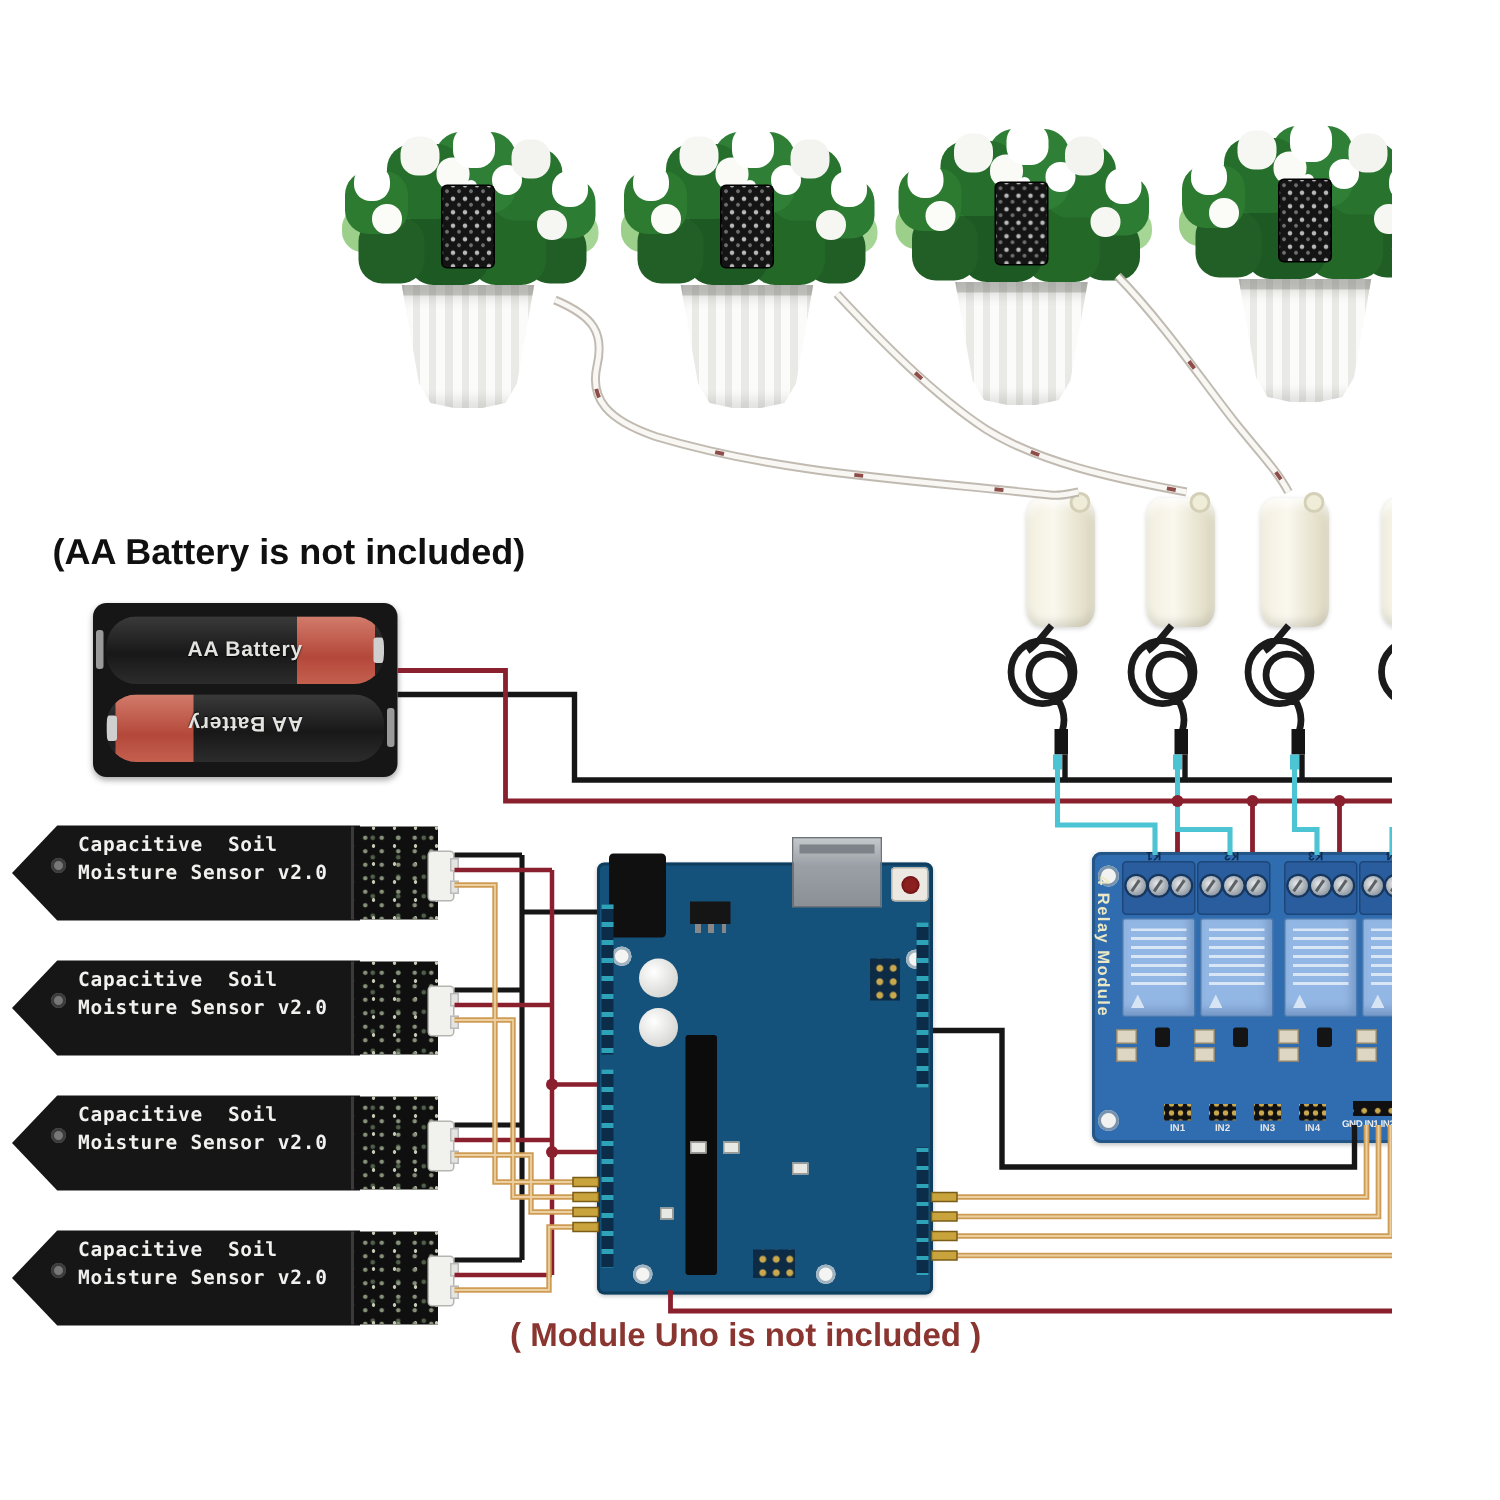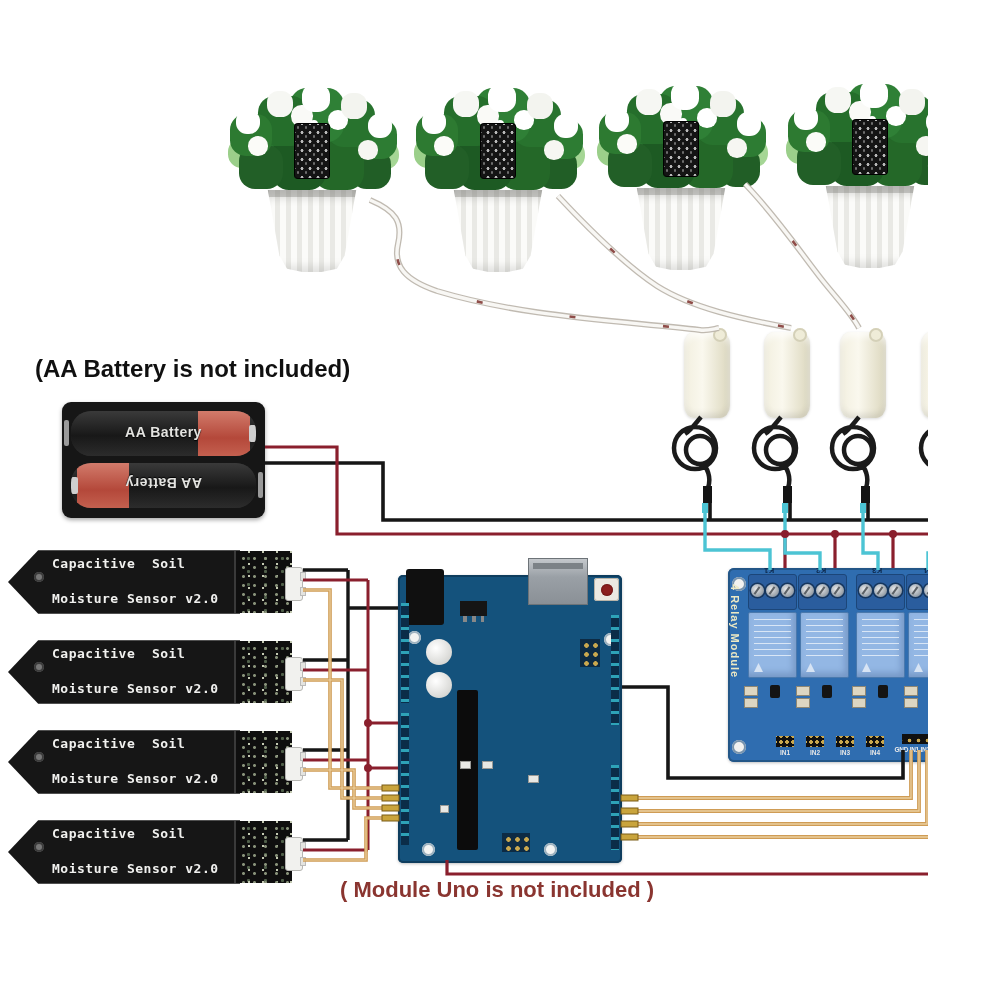--- a/index.html
+++ b/index.html
@@ -50,21 +50,21 @@
   .pump .nub{position:absolute;right:3px;top:-4px;width:14px;height:14px;border-radius:50%;
     background:#efecd8;box-shadow:inset 0 0 0 2px #d4d0b8;}
   
   .sensor{position:absolute;left:8px;width:298px;height:75px;}
   .blade{position:absolute;left:0;top:4px;width:232px;height:66px;background:#161616;
     clip-path:polygon(0 50%,13% 2%,100% 2%,100% 98%,13% 98%);}
   .screw{position:absolute;left:26px;top:27px;width:10px;height:10px;border-radius:50%;
     background:#777;box-shadow:inset 0 0 0 2px #3c3c3c;}
   .sline{position:absolute;left:44px;color:#f1f1ef;font:bold 13px "DejaVu Sans Mono",monospace;
     letter-spacing:.5px;white-space:pre;}
-  .sline.l1{top:11px;} .sline.l2{top:46px;text-align:right;}
+  .sline.l1{top:11px;} .sline.l2{top:30px;text-align:right;}
   .pcb{position:absolute;left:226px;top:6px;width:56px;height:62px;background:#0f0f0f;
     border-left:2px solid #3a3a3a;
     background-image:radial-gradient(circle,#88927a 1.2px,transparent 1.7px),
       radial-gradient(circle,#c3c9b2 1px,transparent 1.4px),
       radial-gradient(circle,#50604a 1.3px,transparent 1.8px);
     background-size:11px 9px,14px 12px,17px 13px;background-position:2px 3px,6px 7px,4px 1px;}
   .sconn{position:absolute;left:277px;top:22px;width:16px;height:32px;background:#f1f1ee;
     border:1px solid #b5b5b2;border-radius:3px;}
   .sconn::before,.sconn::after{content:"";position:absolute;right:-4px;width:4px;height:7px;background:#e4e4e0;border:1px solid #bbb;}
   .sconn::before{top:4px;} .sconn::after{bottom:4px;}

